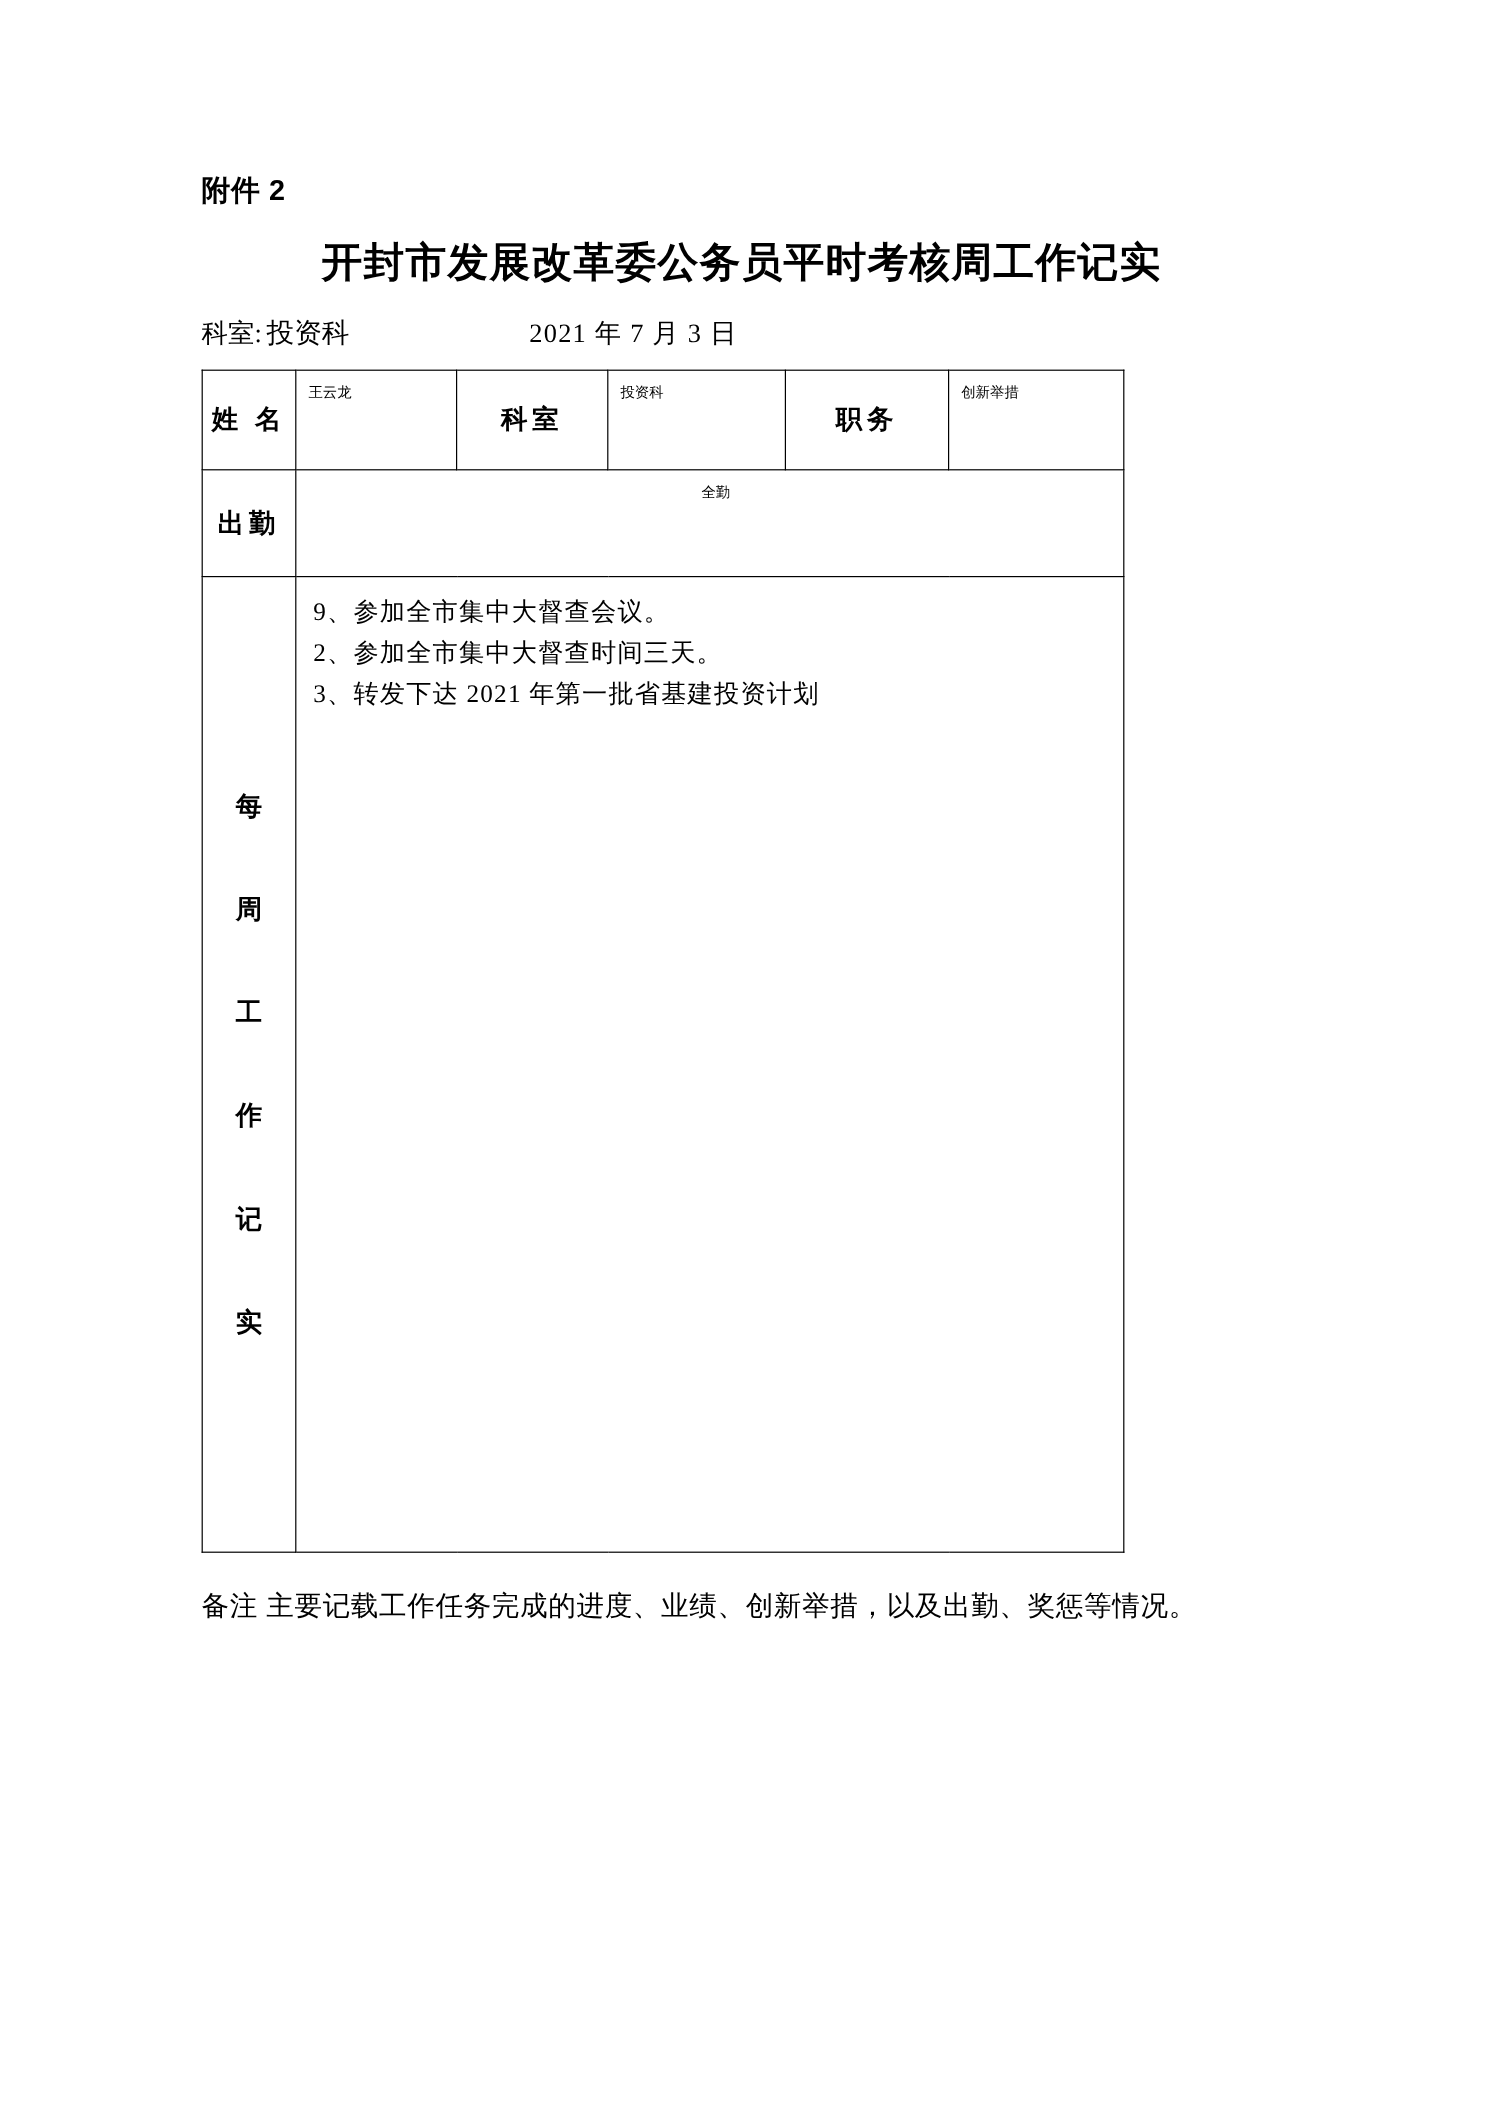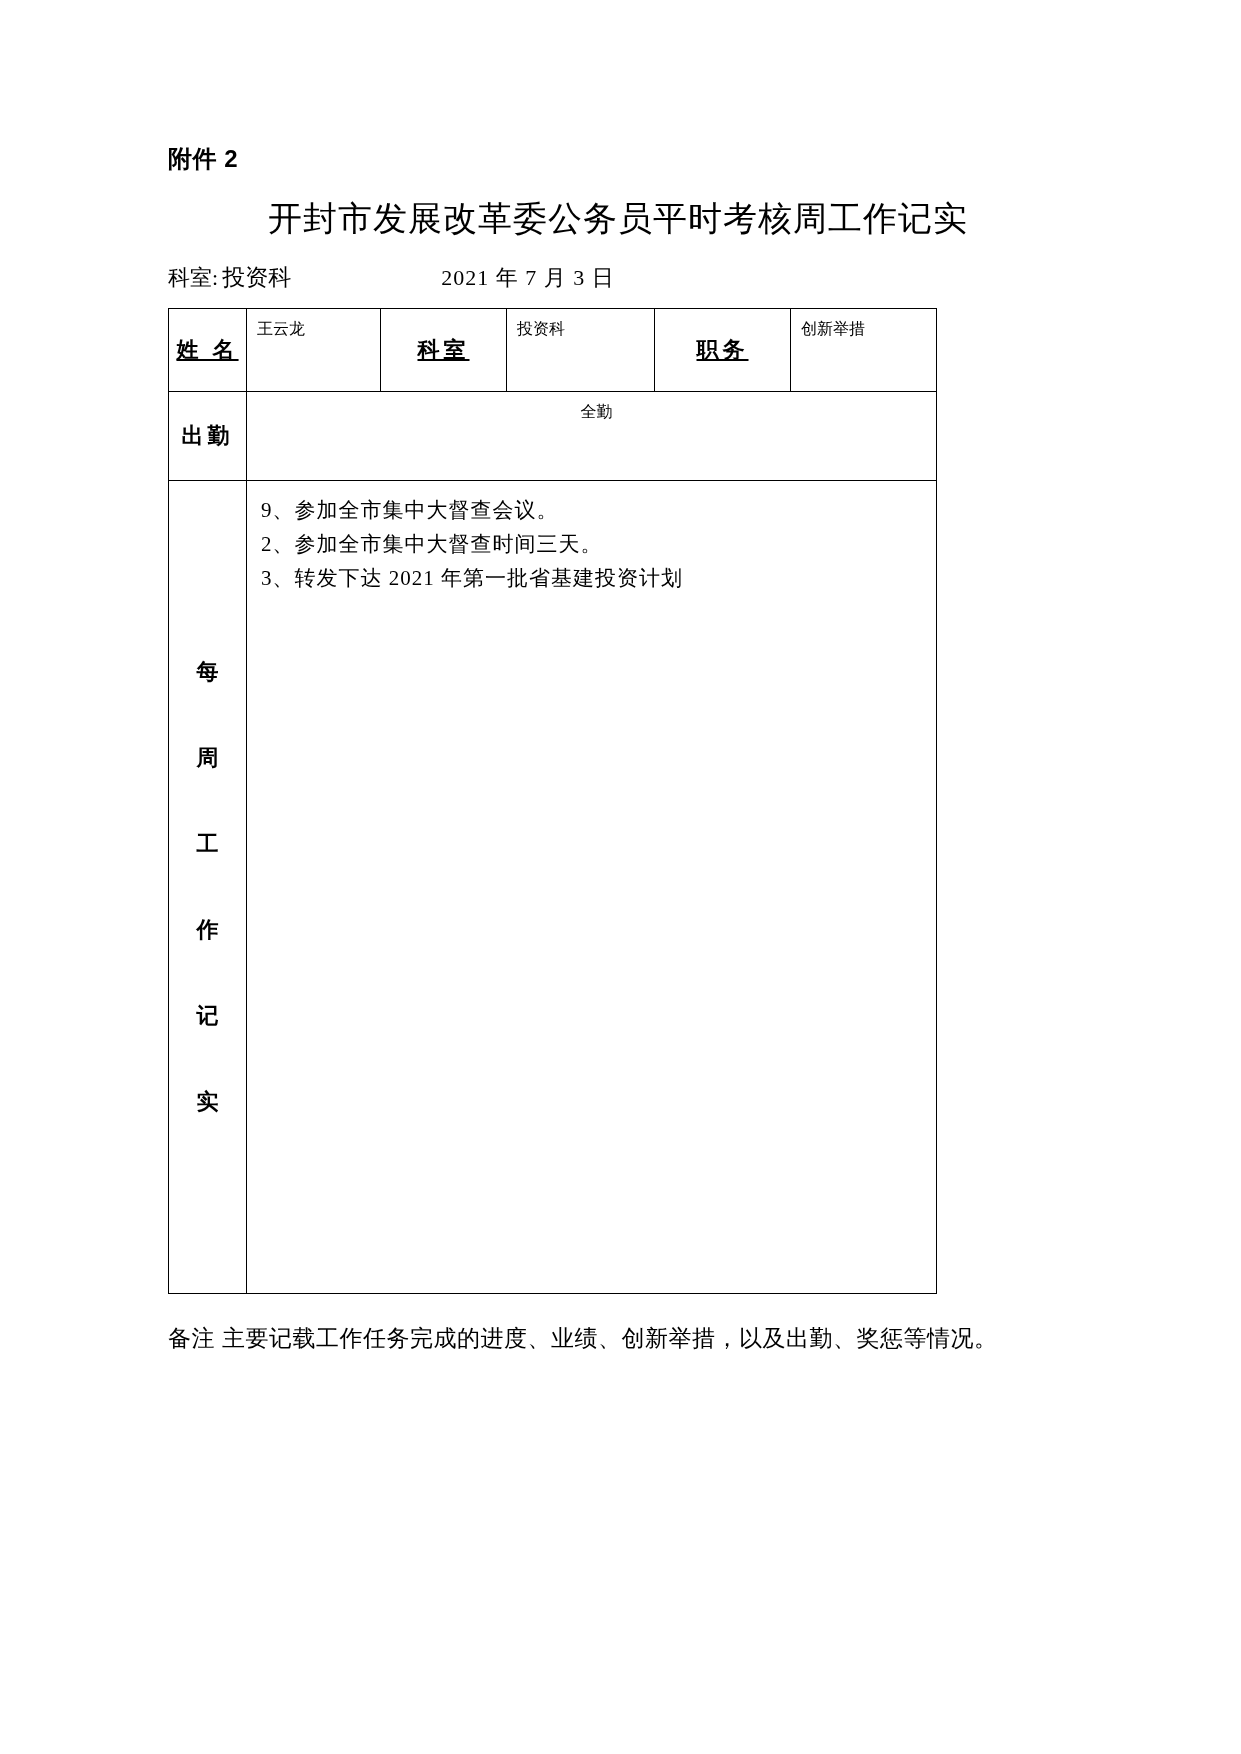--- a/index.html
+++ b/index.html
@@ -31,21 +31,21 @@
     letter-spacing: 0.5px;
   }
   .doc-title {
     position: absolute;
     left: 168px;
     top: 196px;
     width: 900px;
     text-align: center;
     font-family: "Liberation Sans", sans-serif;
     font-size: 34px;
-    font-weight: normal;
+    font-weight: bold;
     letter-spacing: 1px;
   }
   .meta-row {
     position: absolute;
     left: 168px;
     top: 262px;
     width: 900px;
     font-size: 22px;
     display: flex;
     align-items: baseline;
@@ -81,26 +81,26 @@
   .lbl {
     text-align: center;
     font-family: "Liberation Sans", sans-serif;
     font-size: 22px;
     font-weight: bold;
     letter-spacing: 4px;
     vertical-align: middle !important;
   }
   .val {
     font-family: Liberation Sans, sans-serif;
-    font-size: 16px;
+    font-size: 12px;
     padding: 10px 0 0 10px !important;
     vertical-align: top;
   }
   .row-head td { height: 72px; }
-  .row-head .lbl { vertical-align: middle; text-decoration: underline; }
+  .row-head .lbl { vertical-align: middle; }
   .row-attend td { height: 78px; text-align: center; }
 
   .vlabel {
     text-align: center;
     vertical-align: middle !important;
     font-family: "Liberation Sans", sans-serif;
     font-size: 22px;
     font-weight: bold;
     line-height: 86px;
   }

